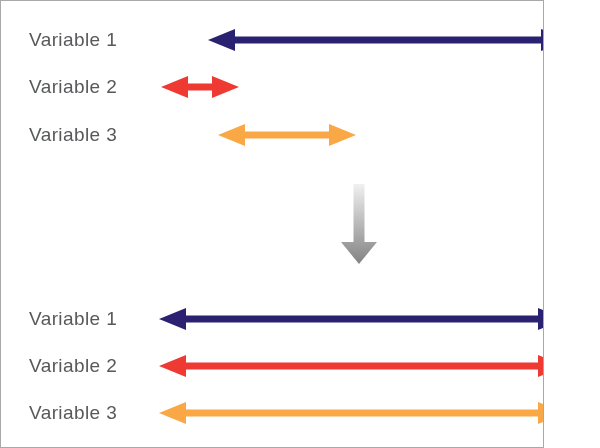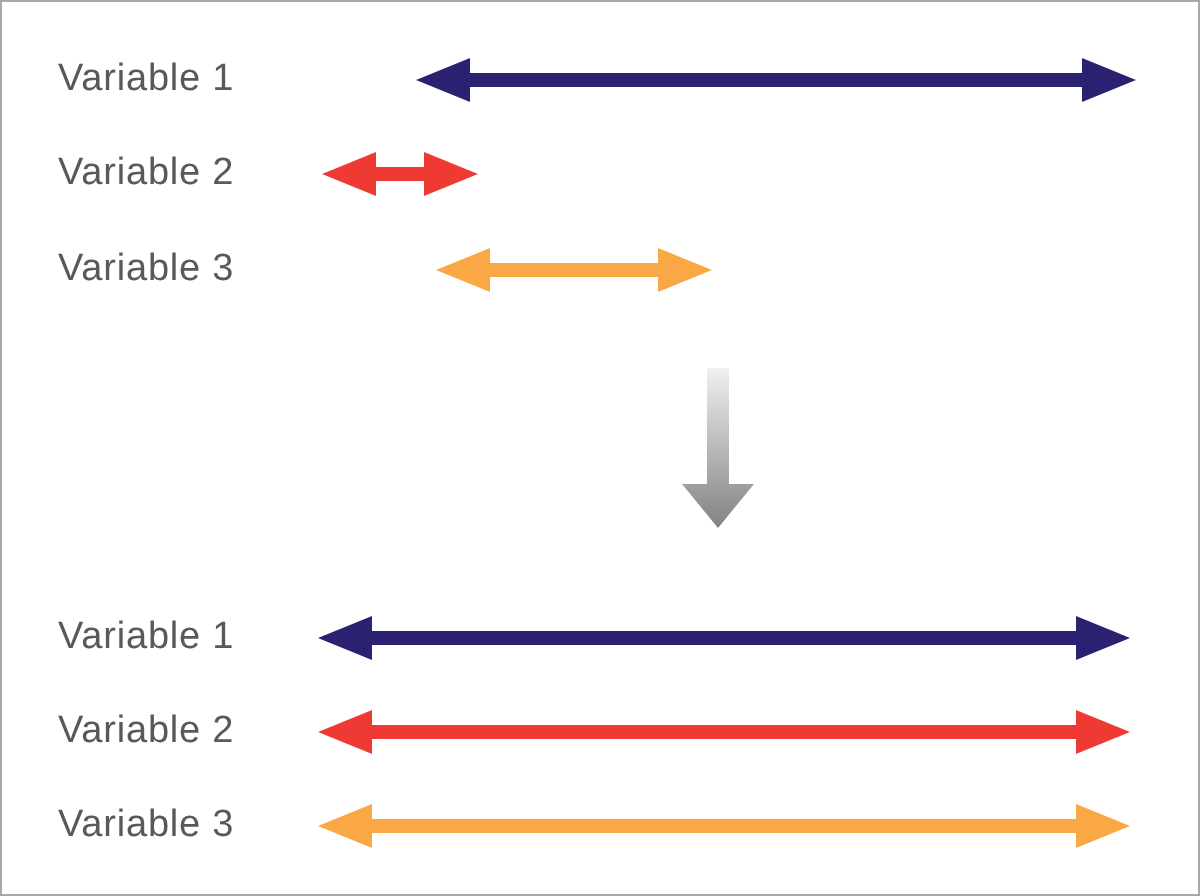--- a/index.html
+++ b/index.html
@@ -3,21 +3,21 @@
 <meta charset="utf-8">
 <style>
   html, body {
     margin: 0;
     padding: 0;
     background: #ffffff;
     font-family: "Liberation Sans", sans-serif;
   }
   .canvas {
     position: relative;
-    width: 600px;
+    width: 544px;
     height: 448px;
     box-sizing: border-box;
     border: 1px solid #a8a8a8;
     background: #ffffff;
     overflow: hidden;
   }
   .var-label {
     position: absolute;
     left: 28px;
     transform: translateY(-50%);

